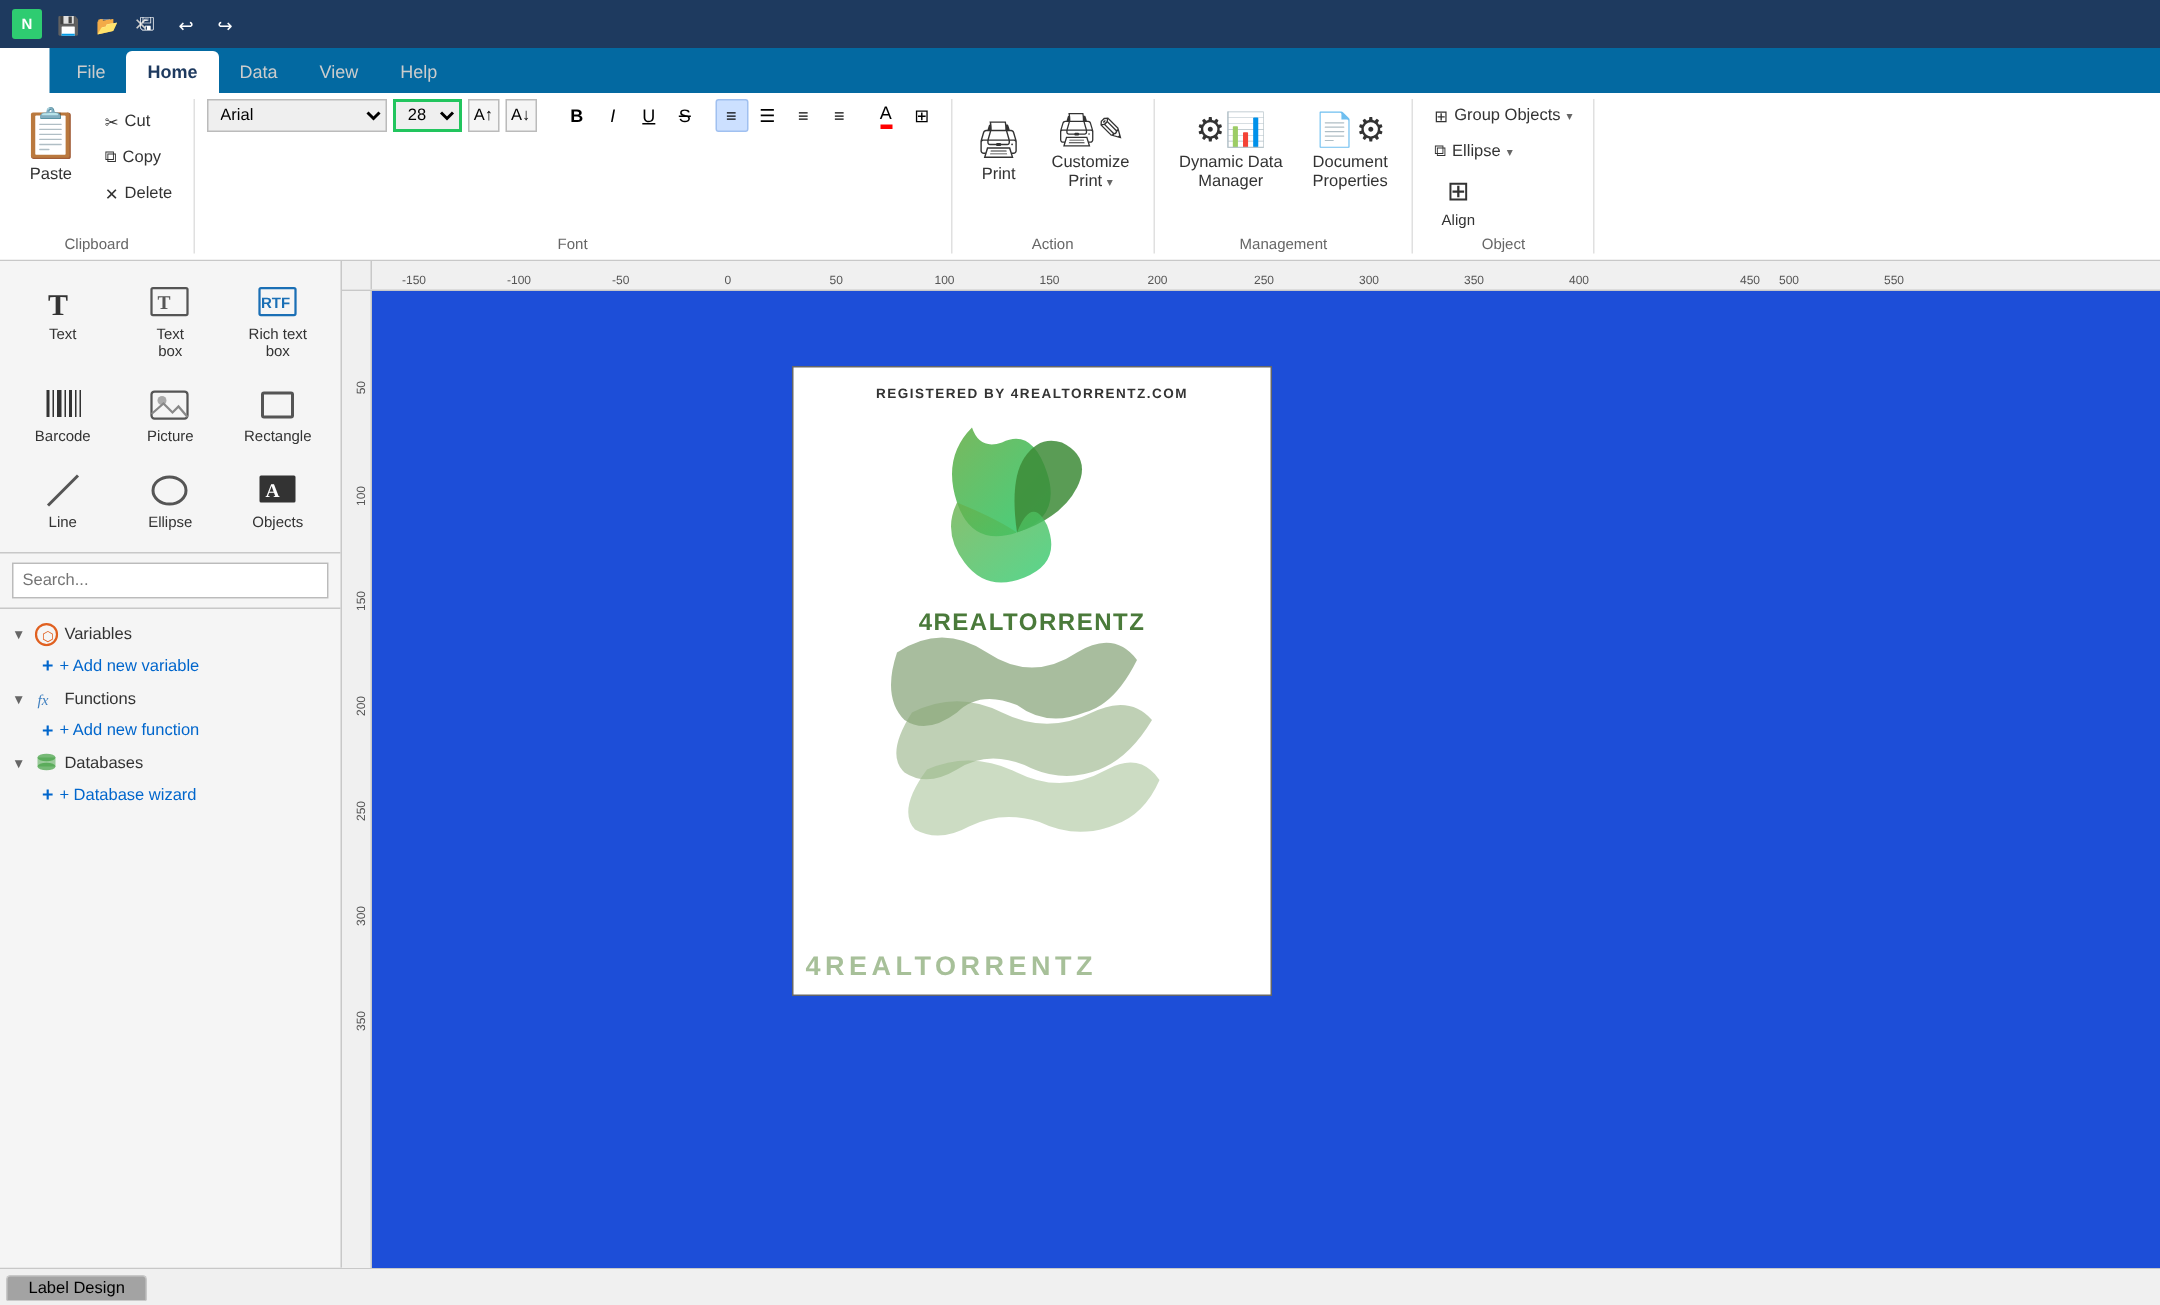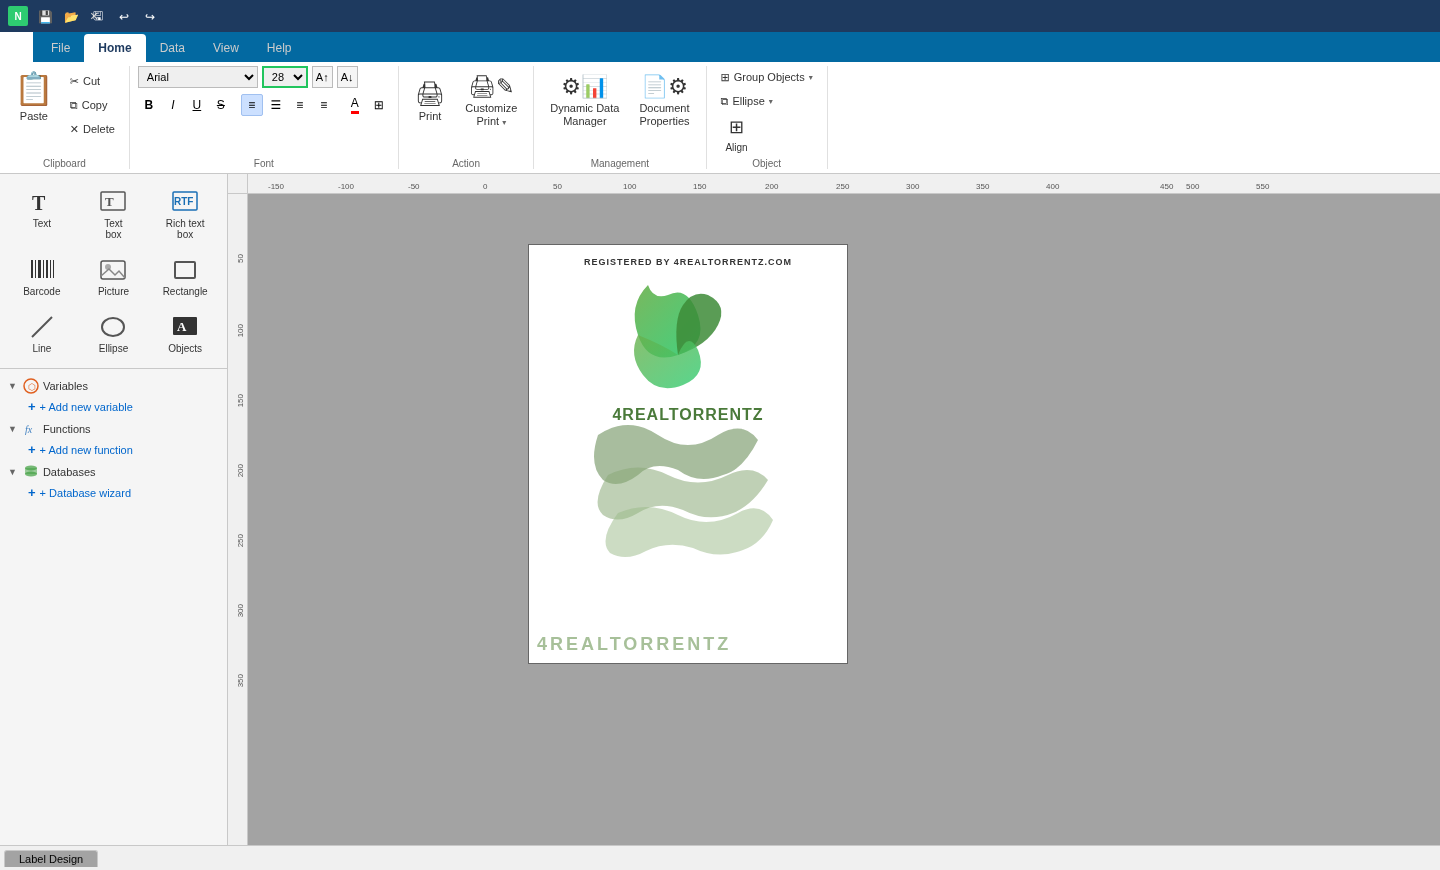--- a/index.html
+++ b/index.html
@@ -243,21 +243,21 @@
       font-size: 11px;
       color: #0066cc;
       cursor: pointer;
       gap: 4px;
     }
     .add-icon { color: #0066cc; font-weight: bold; font-size: 13px; }
 
     
     #canvas-area {
       flex: 1;
-      background: #a3a3a3;
+      background: #1d4ed8;
       overflow: auto;
       position: relative;
     }
     #ruler-top {
       height: 20px;
       background: #f0f0f0;
       border-bottom: 1px solid #c8c8c8;
       position: sticky;
       top: 0;
       z-index: 10;
@@ -384,21 +384,21 @@
           <div class="ribbon-btn-small">
             <span>✕</span>
             <span>Delete</span>
           </div>
         </div>
       </div>
       <div class="ribbon-group-label">Clipboard</div>
     </div>
 
     <div class="ribbon-group">
-      <div class="ribbon-group-content" style="flex-direction:column; gap:2px;">
+      <div class="ribbon-group-content" style="flex-direction:row; gap:16px;">
         <div class="font-row">
           <select class="font-select">
             <option>Arial</option>
           </select>
           <select class="font-size-select">
             <option>28</option>
           </select>
           <button class="font-size-btn">A↑</button>
           <button class="font-size-btn">A↓</button>
         </div>
@@ -568,20 +568,23 @@
       <div class="tool-item">
         <svg class="tool-icon-svg" viewBox="0 0 28 28">
           <rect x="2" y="4" width="24" height="18" rx="1" fill="#333"></rect>
           <text x="6" y="18" font-size="13" font-weight="bold" fill="white" font-family="serif">A</text>
         </svg>
         <span>Objects</span>
       </div>
 
     </div>
 
+    <div id="search-panel">
+      <input type="text" id="search-input" class="" placeholder="Search..." style="">
+    </div>
 
     <div id="data-panel">
 
       <div class="data-section">
         <div class="data-section-header">
           <span class="data-section-arrow">▼</span>
           <svg width="16" height="16" viewBox="0 0 16 16">
             <circle cx="8" cy="8" r="7" fill="none" stroke="#e06020" stroke-width="1.5"></circle>
             <text x="5" y="12" font-size="9" fill="#e06020" font-family="monospace">⬡</text>
           </svg>

